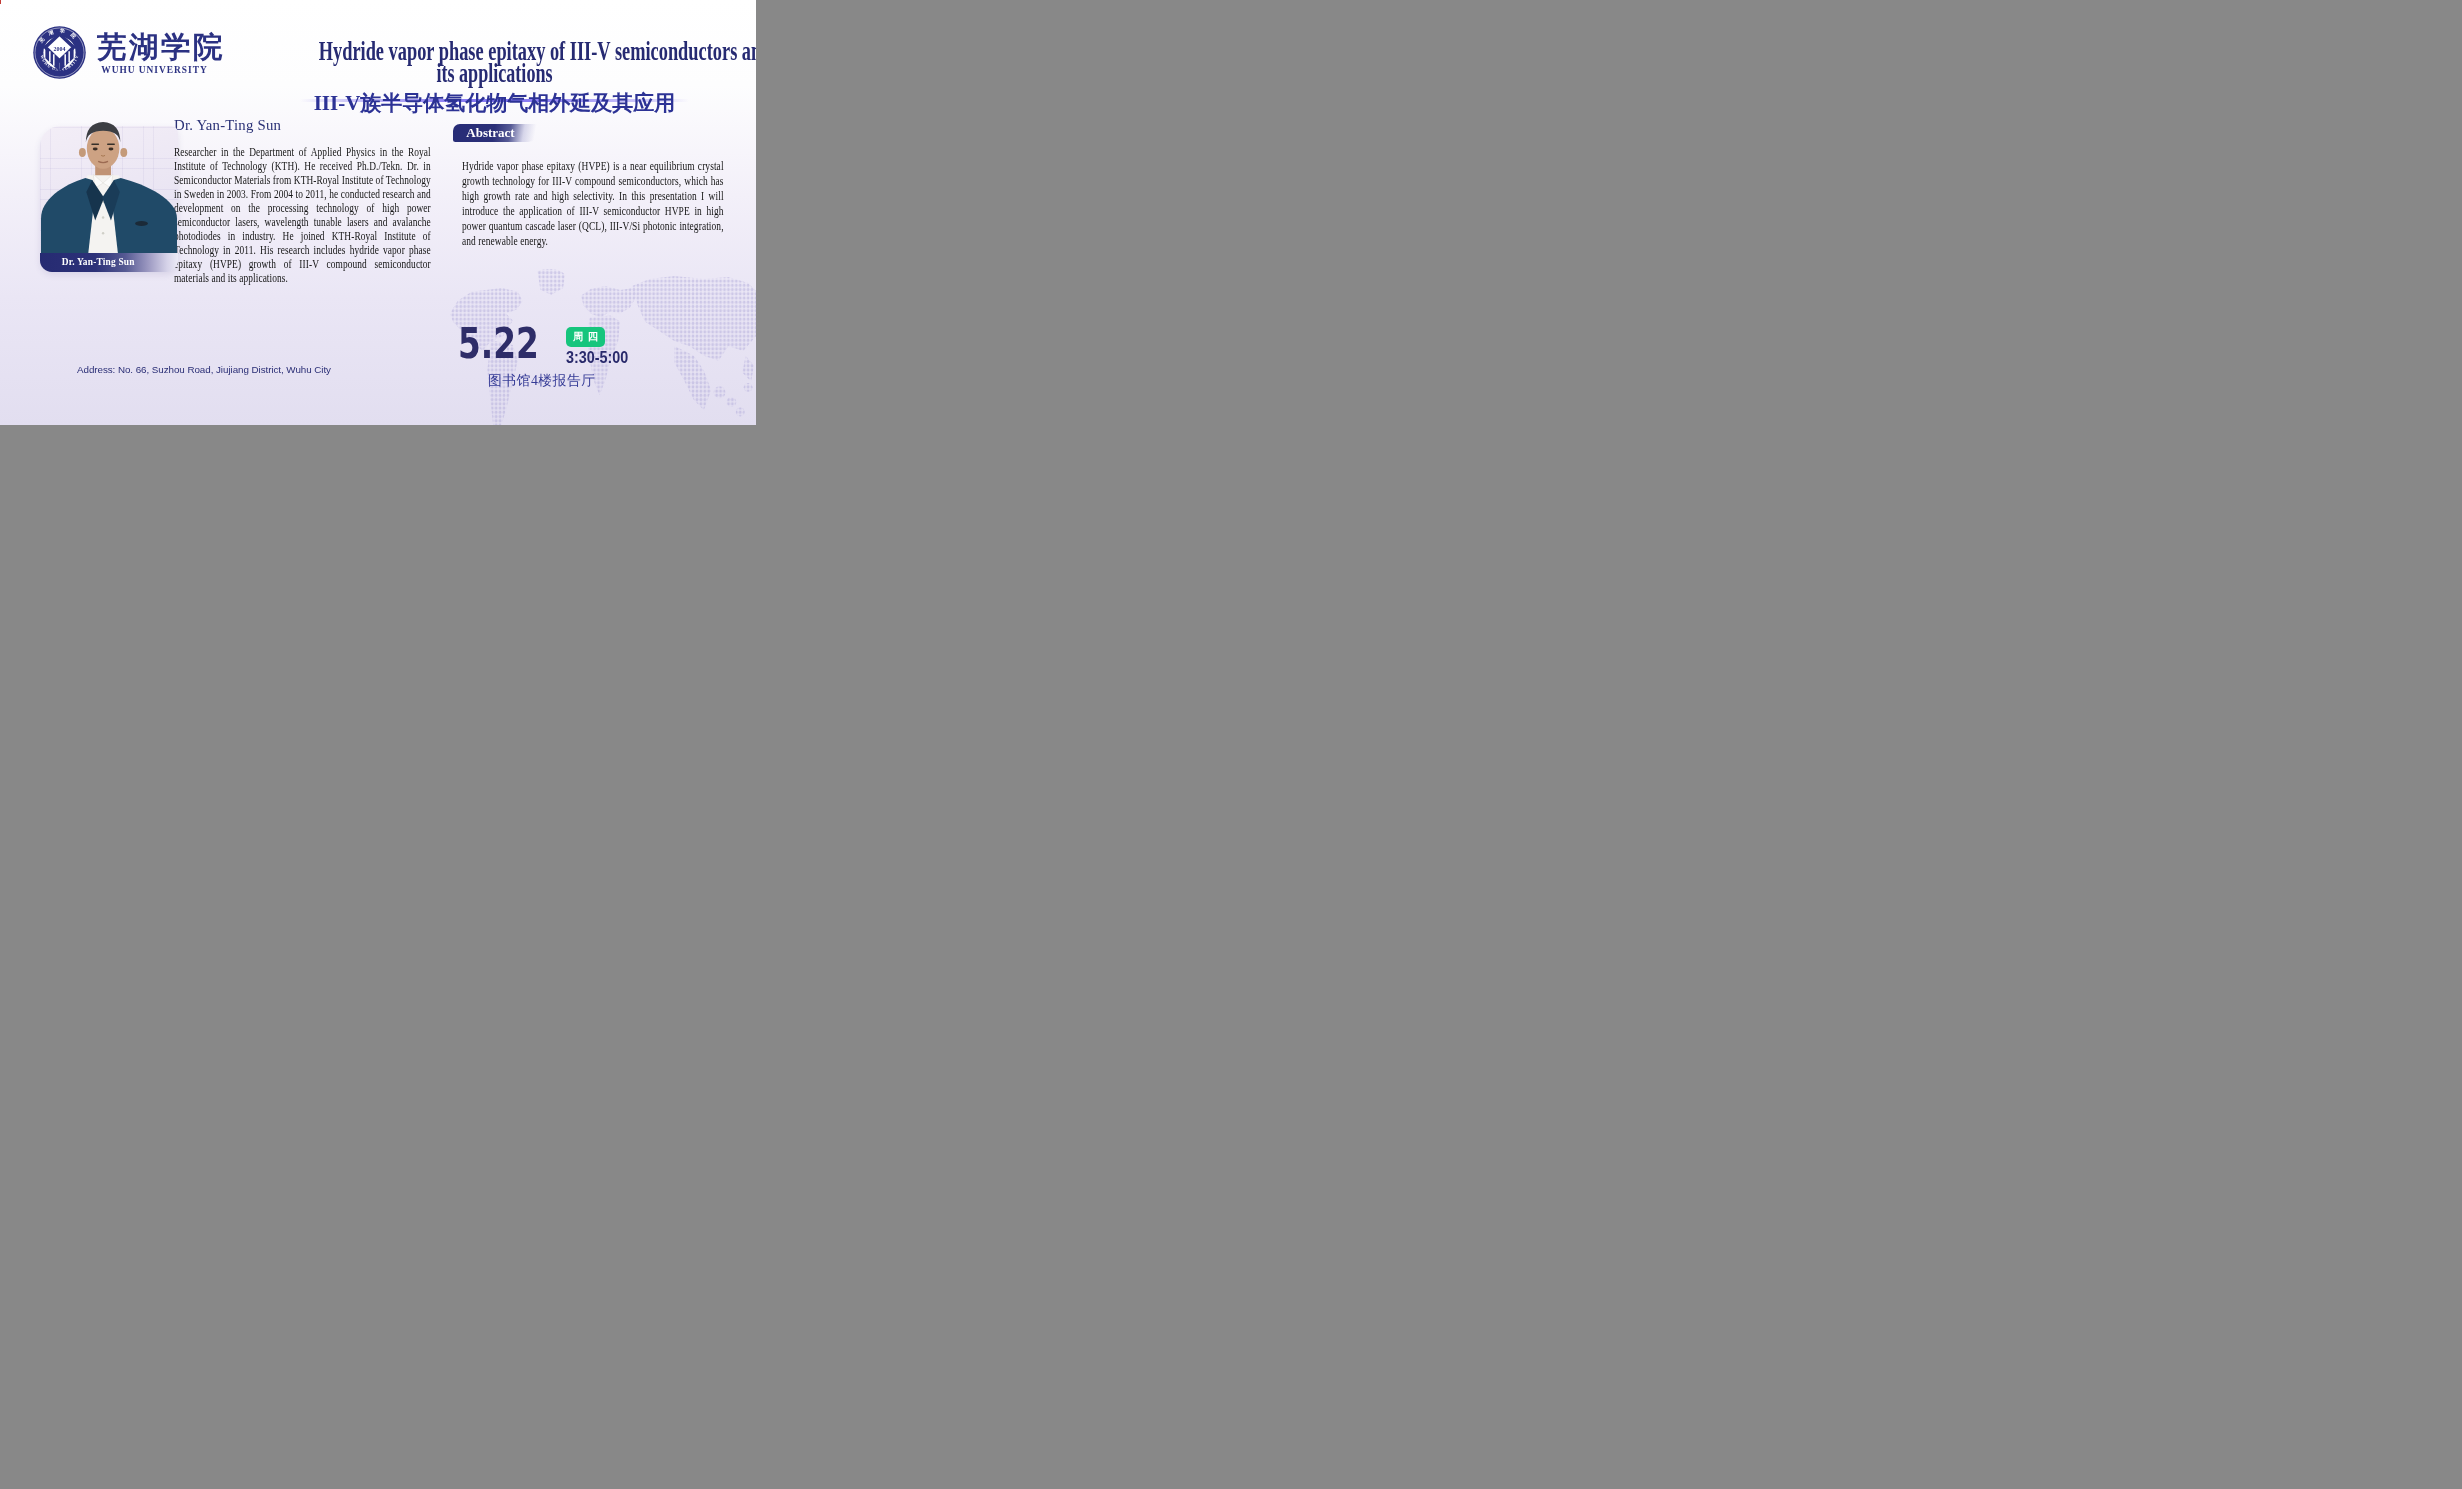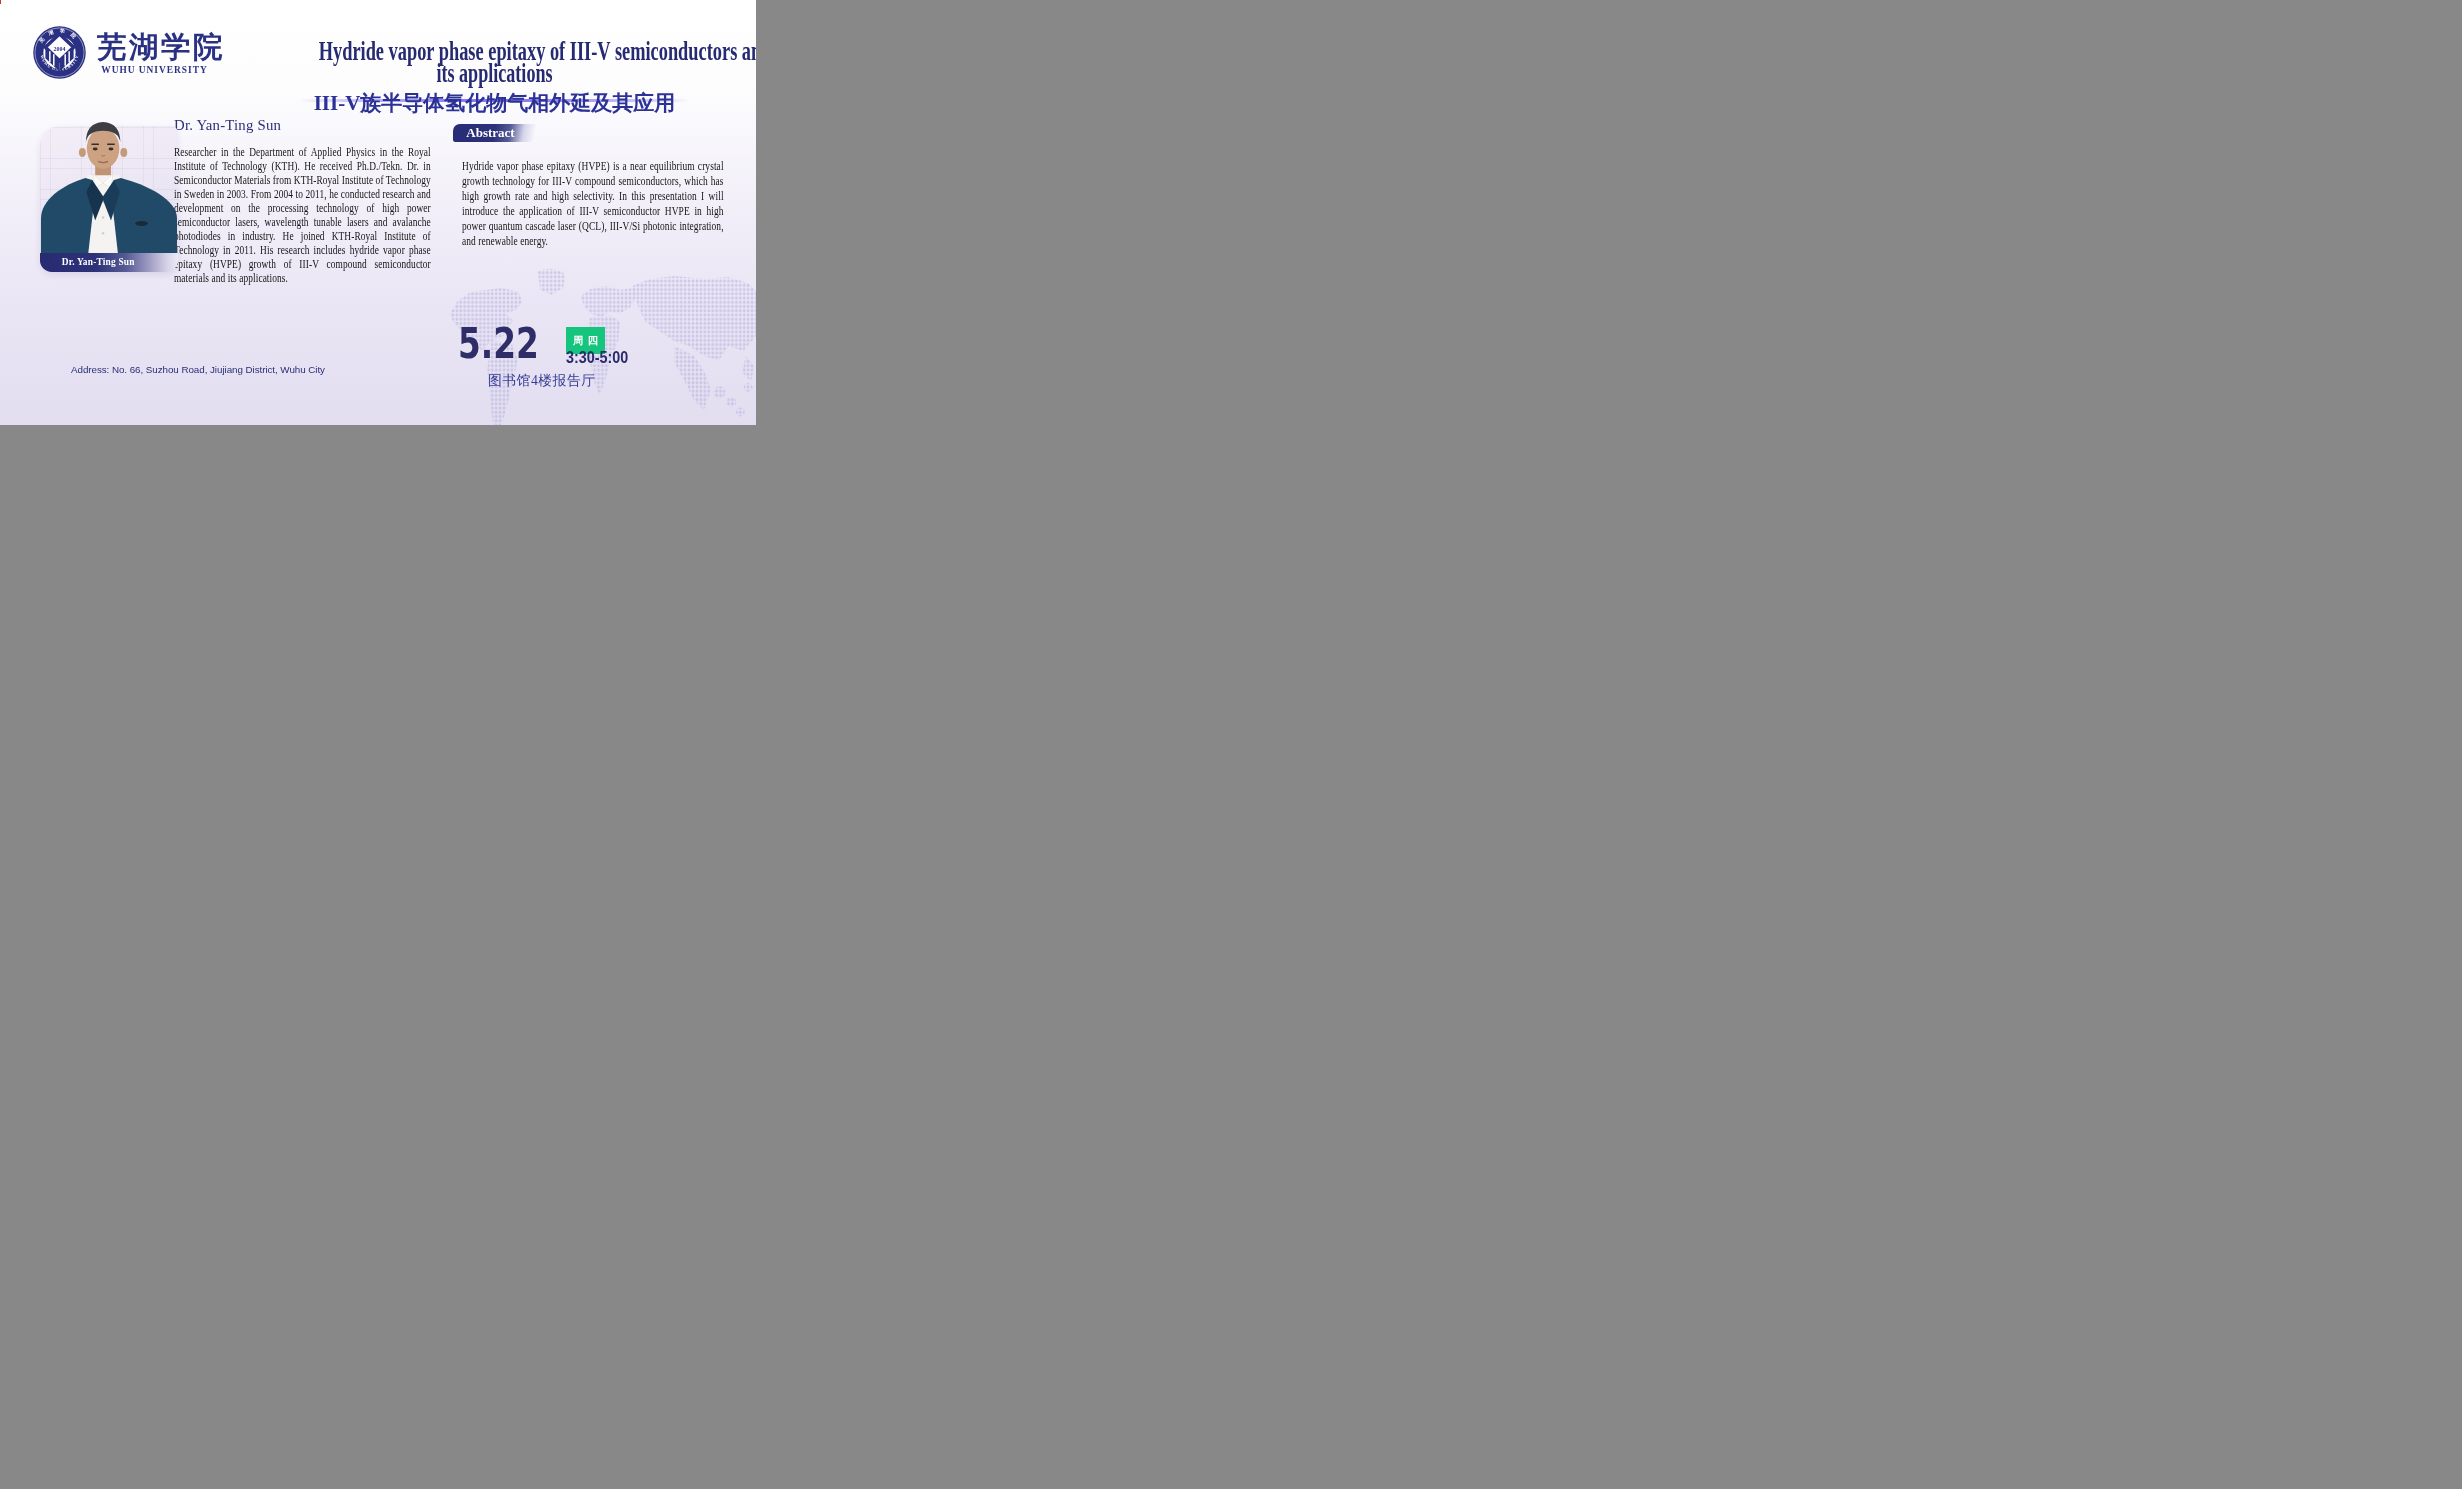--- a/index.html
+++ b/index.html
@@ -61,31 +61,31 @@
     left:462px;top:159px;width:327px;font-size:11.8px;line-height:15px;color:#151515;
     text-align:justify;letter-spacing:0.1px;transform:scaleX(0.80);transform-origin:0 0;
   }
   
   .map{left:443px;top:266px;width:313px;height:160px;z-index:0;}
   .event-date{
     left:458px;top:323px;font-size:42px;line-height:42px;font-weight:bold;color:#2e2d68;
     font-family:"DejaVu Sans",sans-serif;transform:scaleX(0.78);transform-origin:0 0;z-index:2;white-space:nowrap;
   }
   .weekday-badge{
-    left:566px;top:327px;width:39px;height:27px;border-radius:0;background:#16c57d;z-index:2;
+    left:566px;top:327px;width:39px;height:20px;border-radius:5px;background:#16c57d;z-index:2;
     display:flex;align-items:center;justify-content:center;color:#fff;font-size:10.3px;
     letter-spacing:4.4px;padding-left:4.4px;box-sizing:border-box;font-weight:bold;
   }
   .event-time{
     left:566px;top:348px;font-size:16.7px;line-height:19.7px;font-weight:bold;color:#292a6b;
     font-family:"Liberation Sans",sans-serif;transform:scaleX(0.86);transform-origin:0 0;z-index:2;white-space:nowrap;
   }
   .event-venue{left:488px;top:372px;font-size:13.8px;font-weight:400;color:#363c96;letter-spacing:0.5px;z-index:2;white-space:nowrap;}
   .address{
-    left:71px;top:364px;font-size:9.8px;color:#2b2f76;font-family:"Liberation Sans",sans-serif;
+    left:77px;top:364px;font-size:9.8px;color:#2b2f76;font-family:"Liberation Sans",sans-serif;
     letter-spacing:-0.05px;white-space:nowrap;
   }
 </style>
 </head>
 <body>
 
 <div class="poster">
 
   <div class="abs edge-mark"></div>
 

